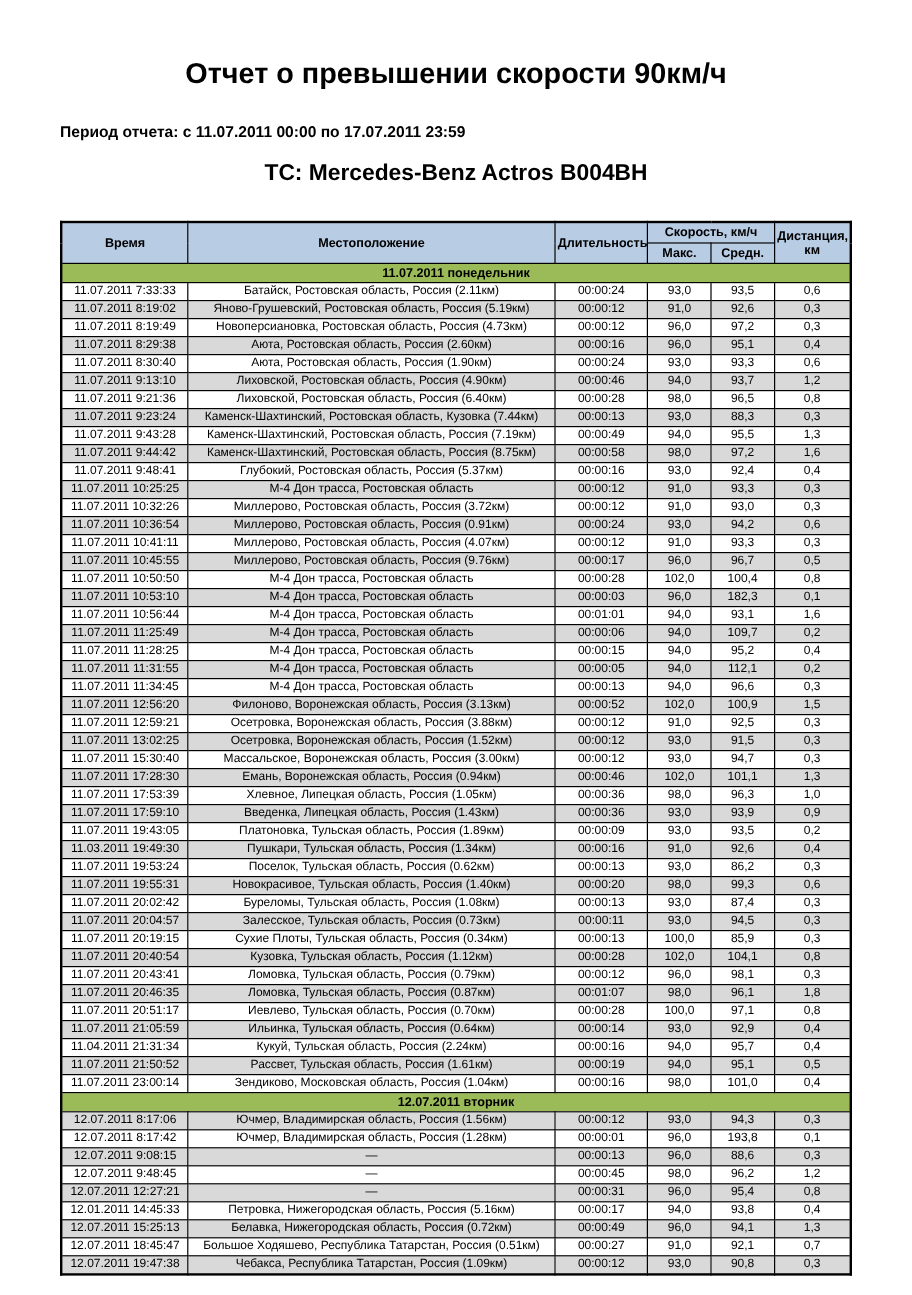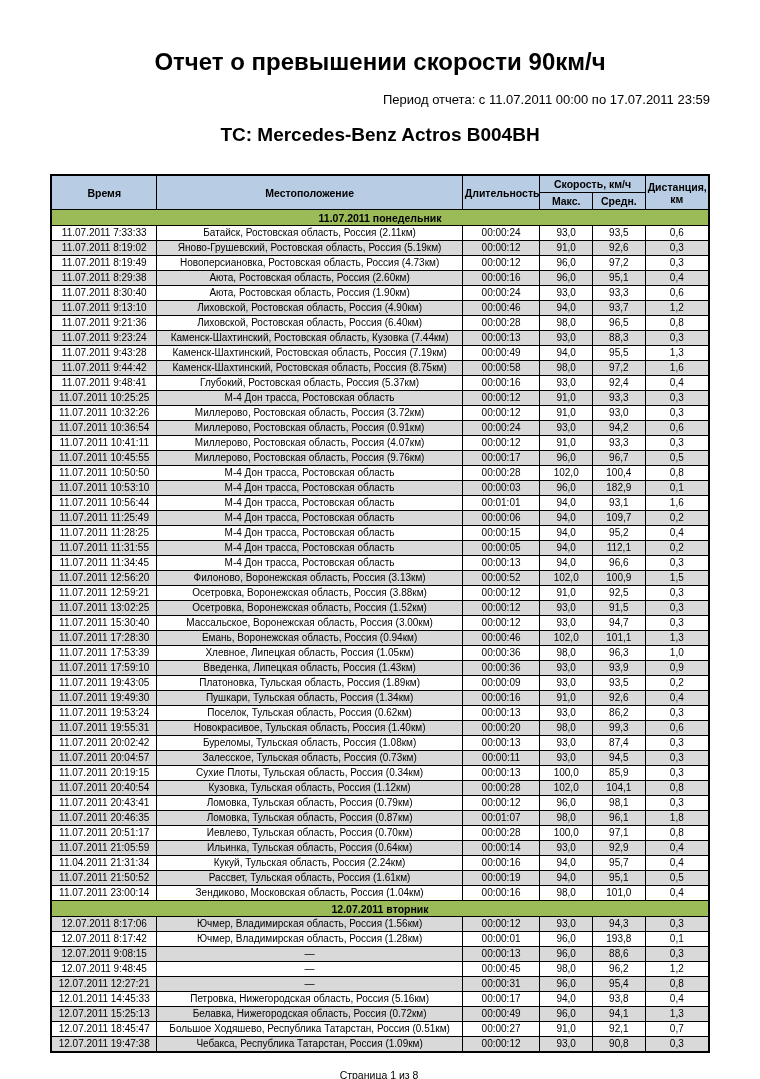--- a/index.html
+++ b/index.html
@@ -25,24 +25,24 @@
   }
   .report-title {
     text-align: center;
     font-size: 24px;
     font-weight: bold;
     margin: 0;
     padding-top: 48px;
     letter-spacing: 0px;
   }
   .report-period {
-    text-align: right;
+    text-align: left;
     font-size: 13px;
-    font-weight: normal;
-    margin-top: 16px;
+    font-weight: bold;
+    margin-top: 26px;
   }
   .report-vehicle {
     text-align: center;
     font-size: 19px;
     font-weight: bold;
     margin-top: 17px;
   }
   table.report {
     width: 100%;
     border-collapse: collapse;
@@ -263,21 +263,21 @@
           <td>00:00:28</td>
           <td>102,0</td>
           <td>100,4</td>
           <td>0,8</td>
         </tr>
         <tr class="even">
           <td>11.07.2011 10:53:10</td>
           <td>М-4 Дон трасса, Ростовская область</td>
           <td>00:00:03</td>
           <td>96,0</td>
-          <td>182,9</td>
+          <td>182,3</td>
           <td>0,1</td>
         </tr>
         <tr class="odd">
           <td>11.07.2011 10:56:44</td>
           <td>М-4 Дон трасса, Ростовская область</td>
           <td>00:01:01</td>
           <td>94,0</td>
           <td>93,1</td>
           <td>1,6</td>
         </tr>
@@ -371,21 +371,21 @@
         </tr>
         <tr class="odd">
           <td>11.07.2011 19:43:05</td>
           <td>Платоновка, Тульская область, Россия (1.89км)</td>
           <td>00:00:09</td>
           <td>93,0</td>
           <td>93,5</td>
           <td>0,2</td>
         </tr>
         <tr class="even">
-          <td>11.07.2011 19:49:30</td>
+          <td>11.03.2011 19:49:30</td>
           <td>Пушкари, Тульская область, Россия (1.34км)</td>
           <td>00:00:16</td>
           <td>91,0</td>
           <td>92,6</td>
           <td>0,4</td>
         </tr>
         <tr class="odd">
           <td>11.07.2011 19:53:24</td>
           <td>Поселок, Тульская область, Россия (0.62км)</td>
           <td>00:00:13</td>

